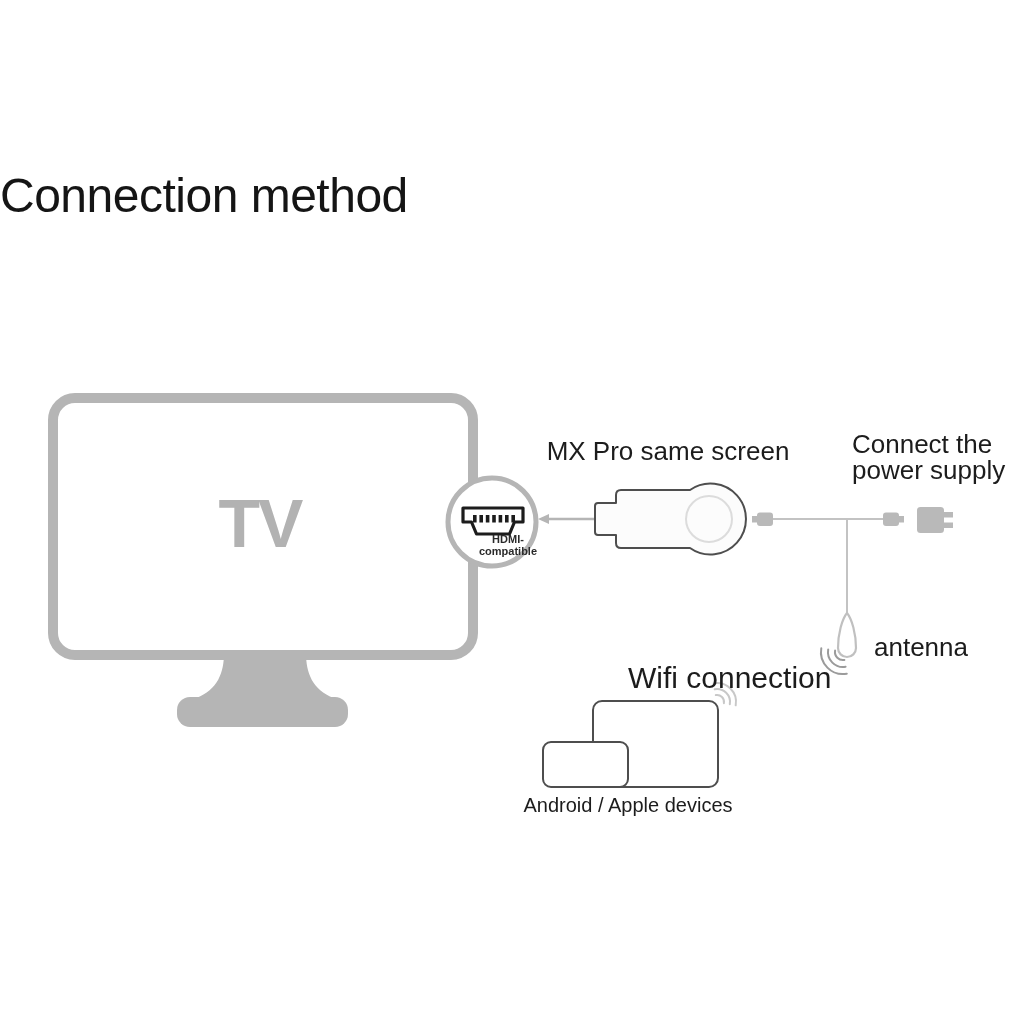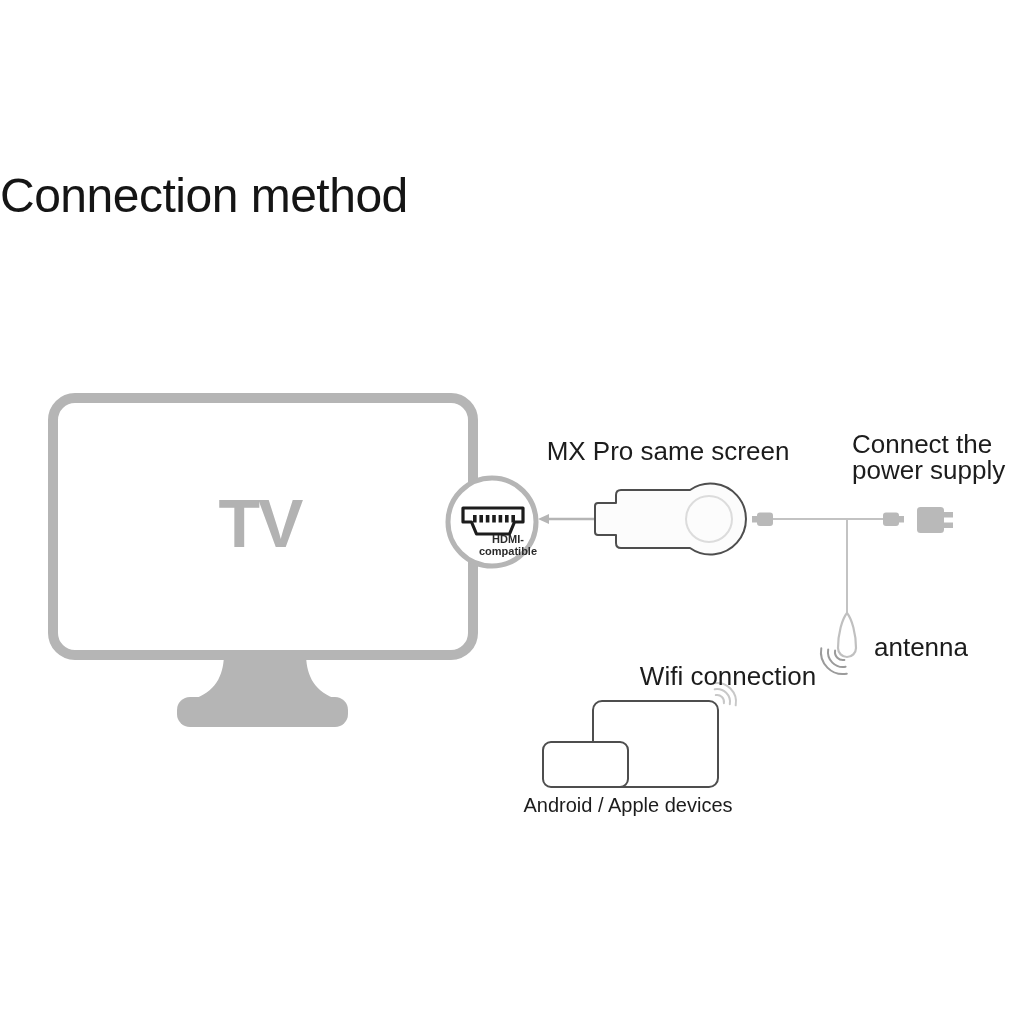--- a/index.html
+++ b/index.html
@@ -30,21 +30,21 @@
     left:160px;top:484px;width:200px;text-align:center;
     font-size:68px;font-weight:bold;letter-spacing:-2px;color:var(--tv-text-gray);
   }
   .hdmi-label{
     left:458px;top:534px;width:100px;text-align:center;
     font-size:11px;line-height:11.5px;font-weight:bold;color:#2a2a2a;white-space:normal;
   }
   .mx-label{left:543px;top:436px;width:250px;text-align:center;font-size:26px;}
   .power-label{left:852px;top:431px;font-size:26px;line-height:26px;}
   .antenna-label{left:864px;top:632px;font-size:26px;margin-left:10px;}
-  .wifi-label{left:628px;top:661px;width:200px;text-align:center;font-size:26px;}
+  .wifi-label{left:628px;top:661px;width:200px;text-align:left;font-size:30px;}
   .devices-label{left:478px;top:794px;width:300px;text-align:center;font-size:20px;}
 
   
   .tv-frame{fill:#ffffff;stroke:var(--outline-gray);stroke-width:10;}
   .tv-stand{fill:var(--outline-gray);stroke:none;}
   .port-circle{fill:#ffffff;stroke:var(--outline-gray);stroke-width:5;}
   .hdmi-outline{fill:#ffffff;stroke:var(--icon-dark);stroke-width:3.2;stroke-linejoin:round;}
   .hdmi-teeth{fill:var(--icon-dark);}
   .arrow-line{stroke:var(--outline-gray);stroke-width:2.5;}
   .arrow-head{fill:var(--outline-gray);}

